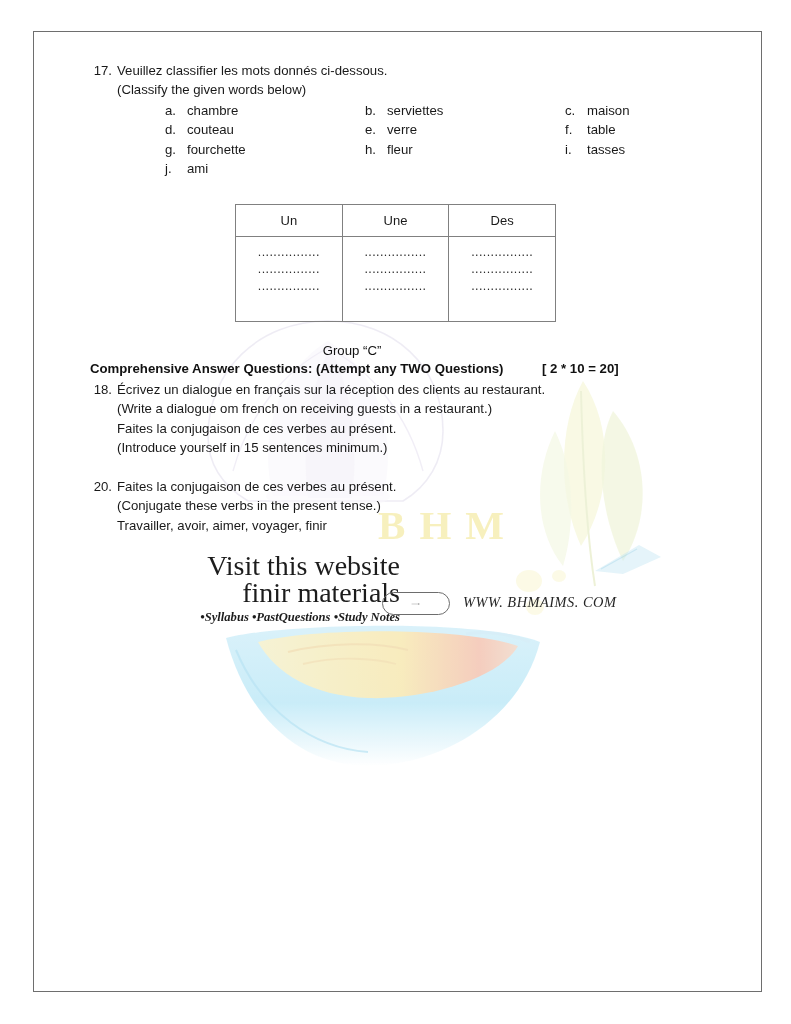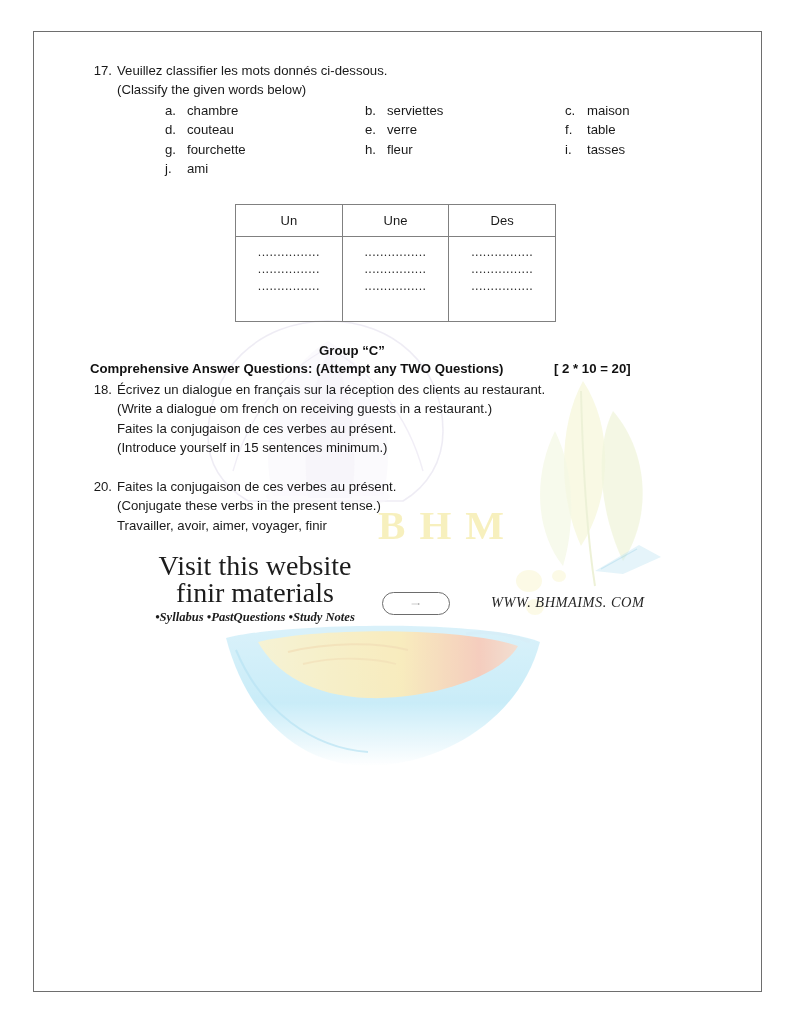--- a/index.html
+++ b/index.html
@@ -165,53 +165,53 @@
     color: #2b2b2b;
   }
 
   
   .group-title {
     position: absolute;
     left: 90px; top: 343px;
     width: 524px;
     text-align: center;
     font-size: 13.2px;
-    font-weight: bold;
+    font-weight: normal;
     color: #111;
   }
   .section-head {
     position: absolute;
     left: 90px; top: 361px;
     width: 560px;
     font-size: 13.2px;
     font-weight: bold;
     color: #111;
     display: flex;
   }
   .section-head .sh-label { flex: 0 0 auto; }
   .section-head .sh-marks {
     position: absolute;
-    left: 453px;
+    left: 441px;
     white-space: pre;
     padding-left: 11px;
   }
 
   
   .promo {
     position: absolute;
     left: 110px;
     top: 552px;
     width: 540px;
     height: 110px;
   }
   .promo-text {
     position: absolute;
     left: 0; top: 0;
     width: 290px;
-    text-align: center;
+    text-align: right;
     font-family: "Liberation Serif", serif;
     color: #1c1c1c;
   }
   .promo-l1, .promo-l2, .promo-l3 {
     font-size: 28px;
     line-height: 27px;
     white-space: nowrap;
   }
   .promo-l2 { padding-left: 24px; }
   .promo-sub {
@@ -240,21 +240,20 @@
   .promo-url {
     position: absolute;
     left: 353px;
     top: 42px;
     font-family: "Liberation Serif", serif;
     font-style: italic;
     font-size: 14.4px;
     letter-spacing: 0.5px;
     color: #262626;
     white-space: nowrap;
-    margin-left: 28px;
   }
 </style>
 </head>
 <body>
 
 <div class="page-sheet">
 
   <div class="watermark-layer">
 
     <div class="wm-bhm-text">BHM</div>

